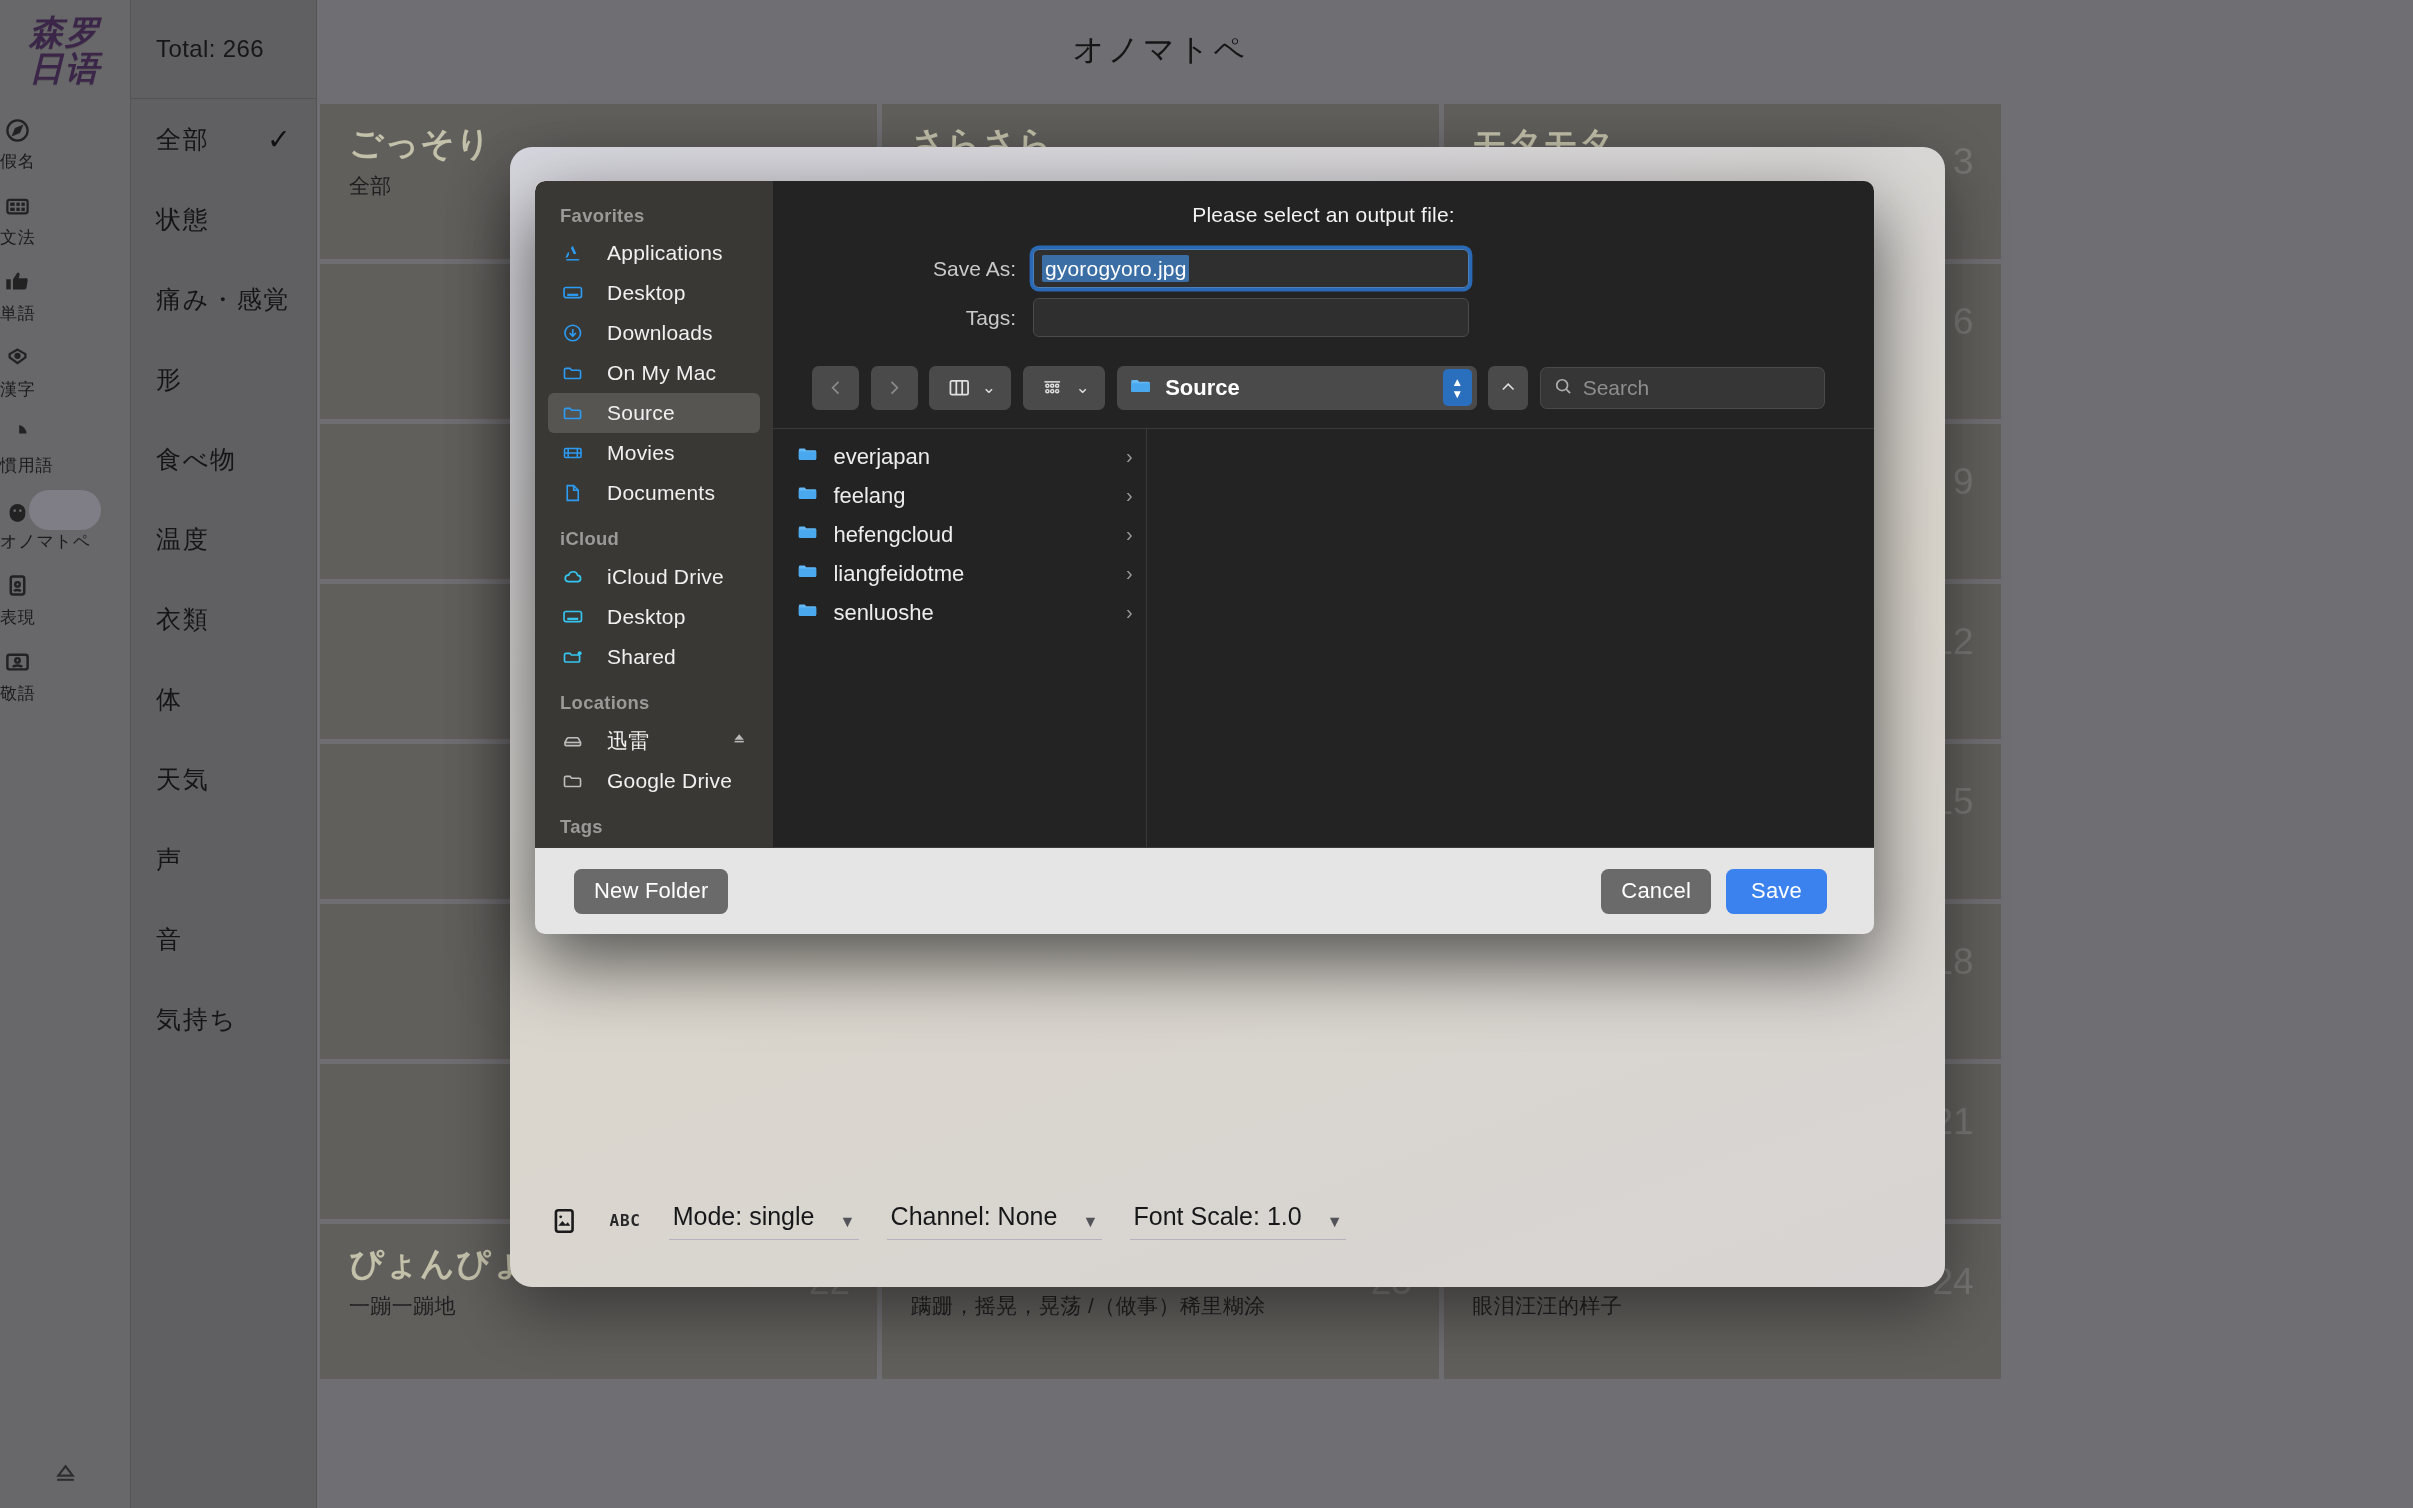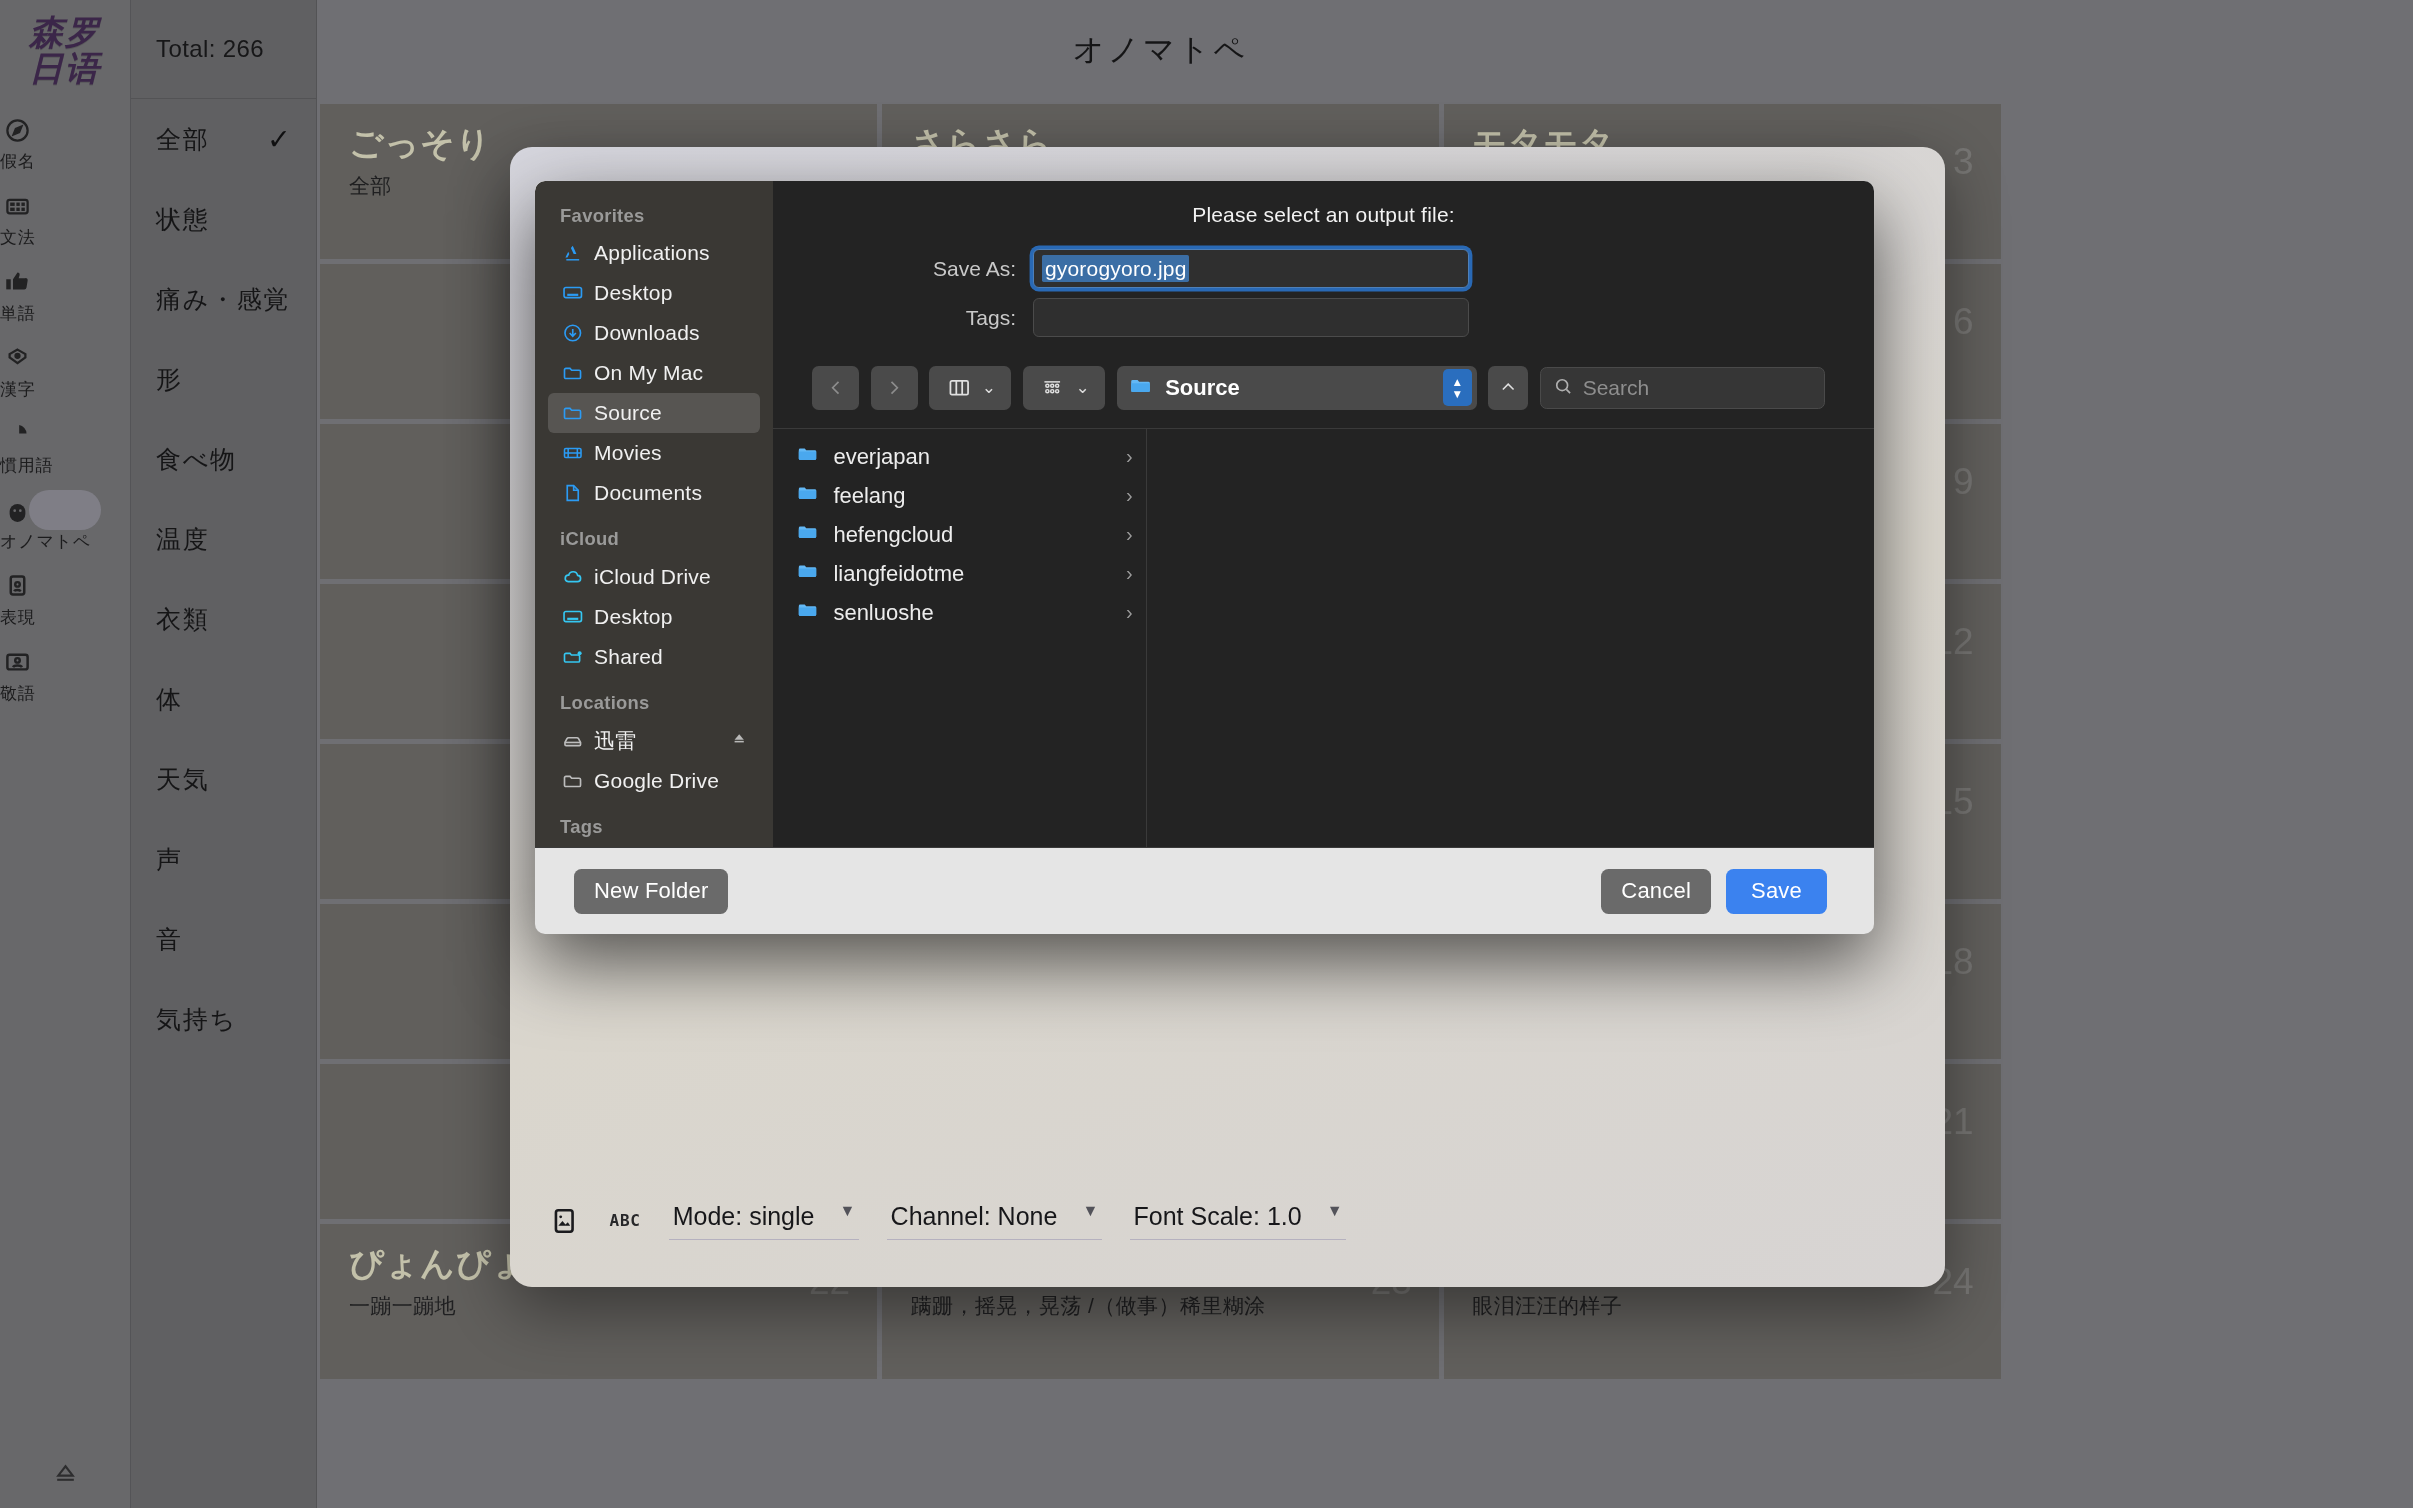--- a/index.html
+++ b/index.html
@@ -134,21 +134,21 @@
 
   .sheet-toolbar {
     position:absolute; left:37px; right:37px; bottom:47px;
     display:flex; align-items:center; gap:28.5px;
   }
   .tb-ico { width:34px; height:35px; color:#1e1e21; display:flex; align-items:center; justify-content:center; }
   .tb-ico svg { width:28.5px; height:30px; }
   .tb-abc { font-size:16px; font-weight:700; color:#2b2b2e; letter-spacing:0.8px;
             font-family:"DejaVu Sans Mono", monospace; }
   .tb-sel {
-    display:flex; align-items:flex-start; gap:25px;
+    display:flex; align-items:flex-end; gap:25px;
     border-bottom:1.7px solid #c9c5d4; padding:0 3.4px 8.4px 3.4px;
     min-width:176px;
   }
   .tb-sel .val { font-size:25px; color:#1a1a1d; white-space:nowrap; }
   .tb-sel .car { font-size:16px; color:#5c5c64; margin-left:auto; }
 
   
   .panel {
     position:absolute; left:535px; top:181px;
     width:1339px; height:753px;
@@ -167,21 +167,21 @@
     backdrop-filter:blur(8.4px);
     padding:23.5px 13.4px 0 13.4px;
     overflow:hidden;
   }
   .p-grp {
     font-size:18.4px; color:#9a9a99; font-weight:600;
     padding:15px 11.7px 6.7px 11.7px; letter-spacing:0.3px;
   }
   .p-grp:first-child { padding-top:0; }
   .p-item {
-    display:flex; align-items:center; gap:9px;
+    display:flex; align-items:center; gap:22px;
     height:40px; padding:0 11.7px; border-radius:5.9px;
     font-size:21px; color:#f0f0f0; letter-spacing:0.2px;
   }
   .p-item.sel { background:rgba(255,255,255,.15); }
   .p-item .ic { width:25px; height:23.5px; display:flex; align-items:center; justify-content:center; flex:0 0 25px; }
   .p-item .ic svg { width:23.5px; height:22px; }
   .p-item .eject { margin-left:auto; color:#b9b9b8; }
   .p-item .eject svg { width:18.4px; height:18.4px; }
 
   .p-main { flex:1; display:flex; flex-direction:column; min-width:0; background:#232323; }

